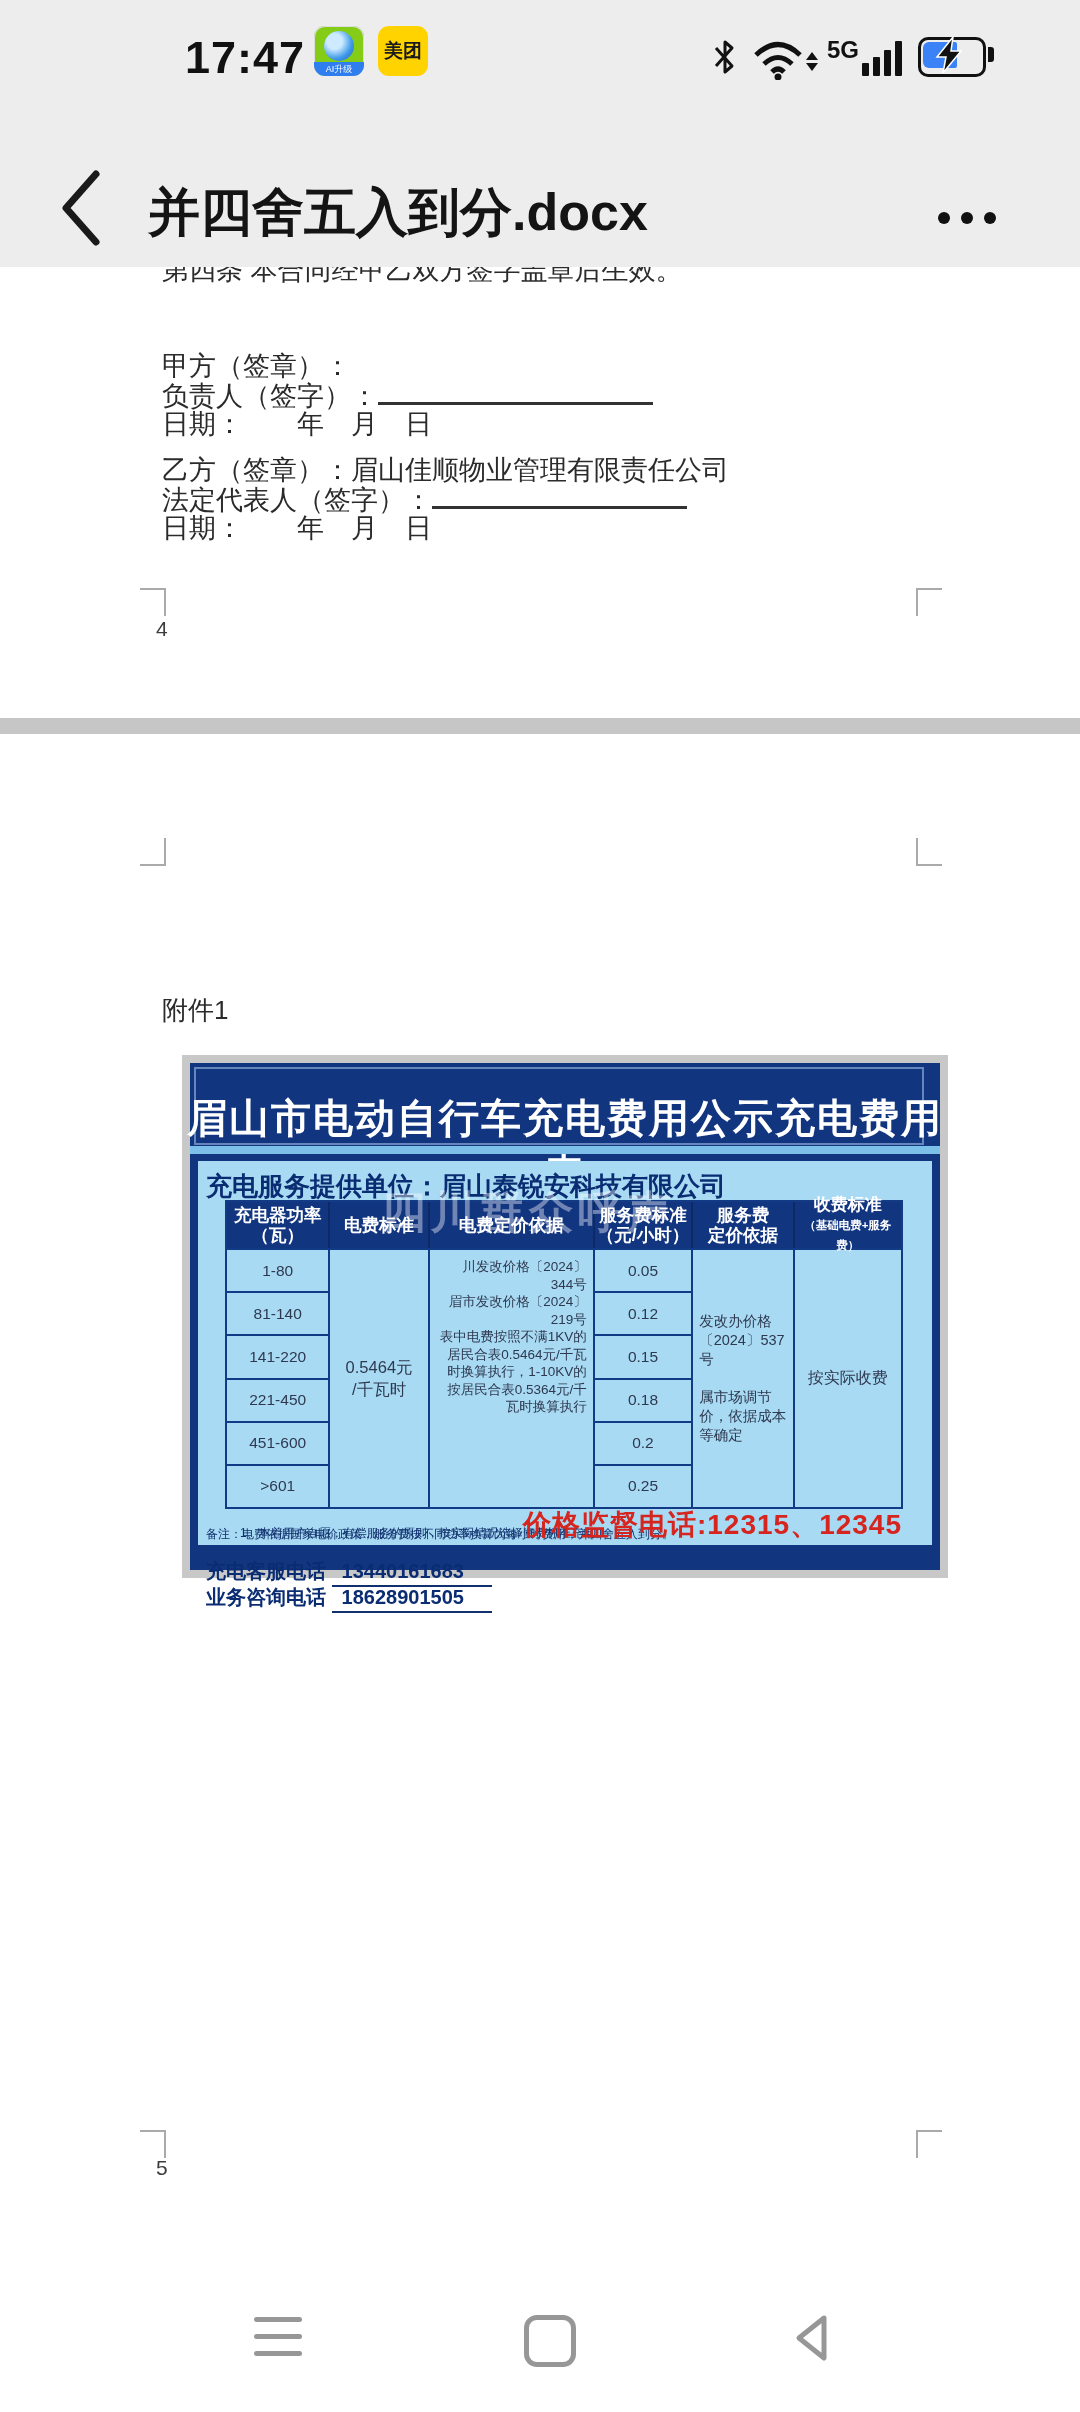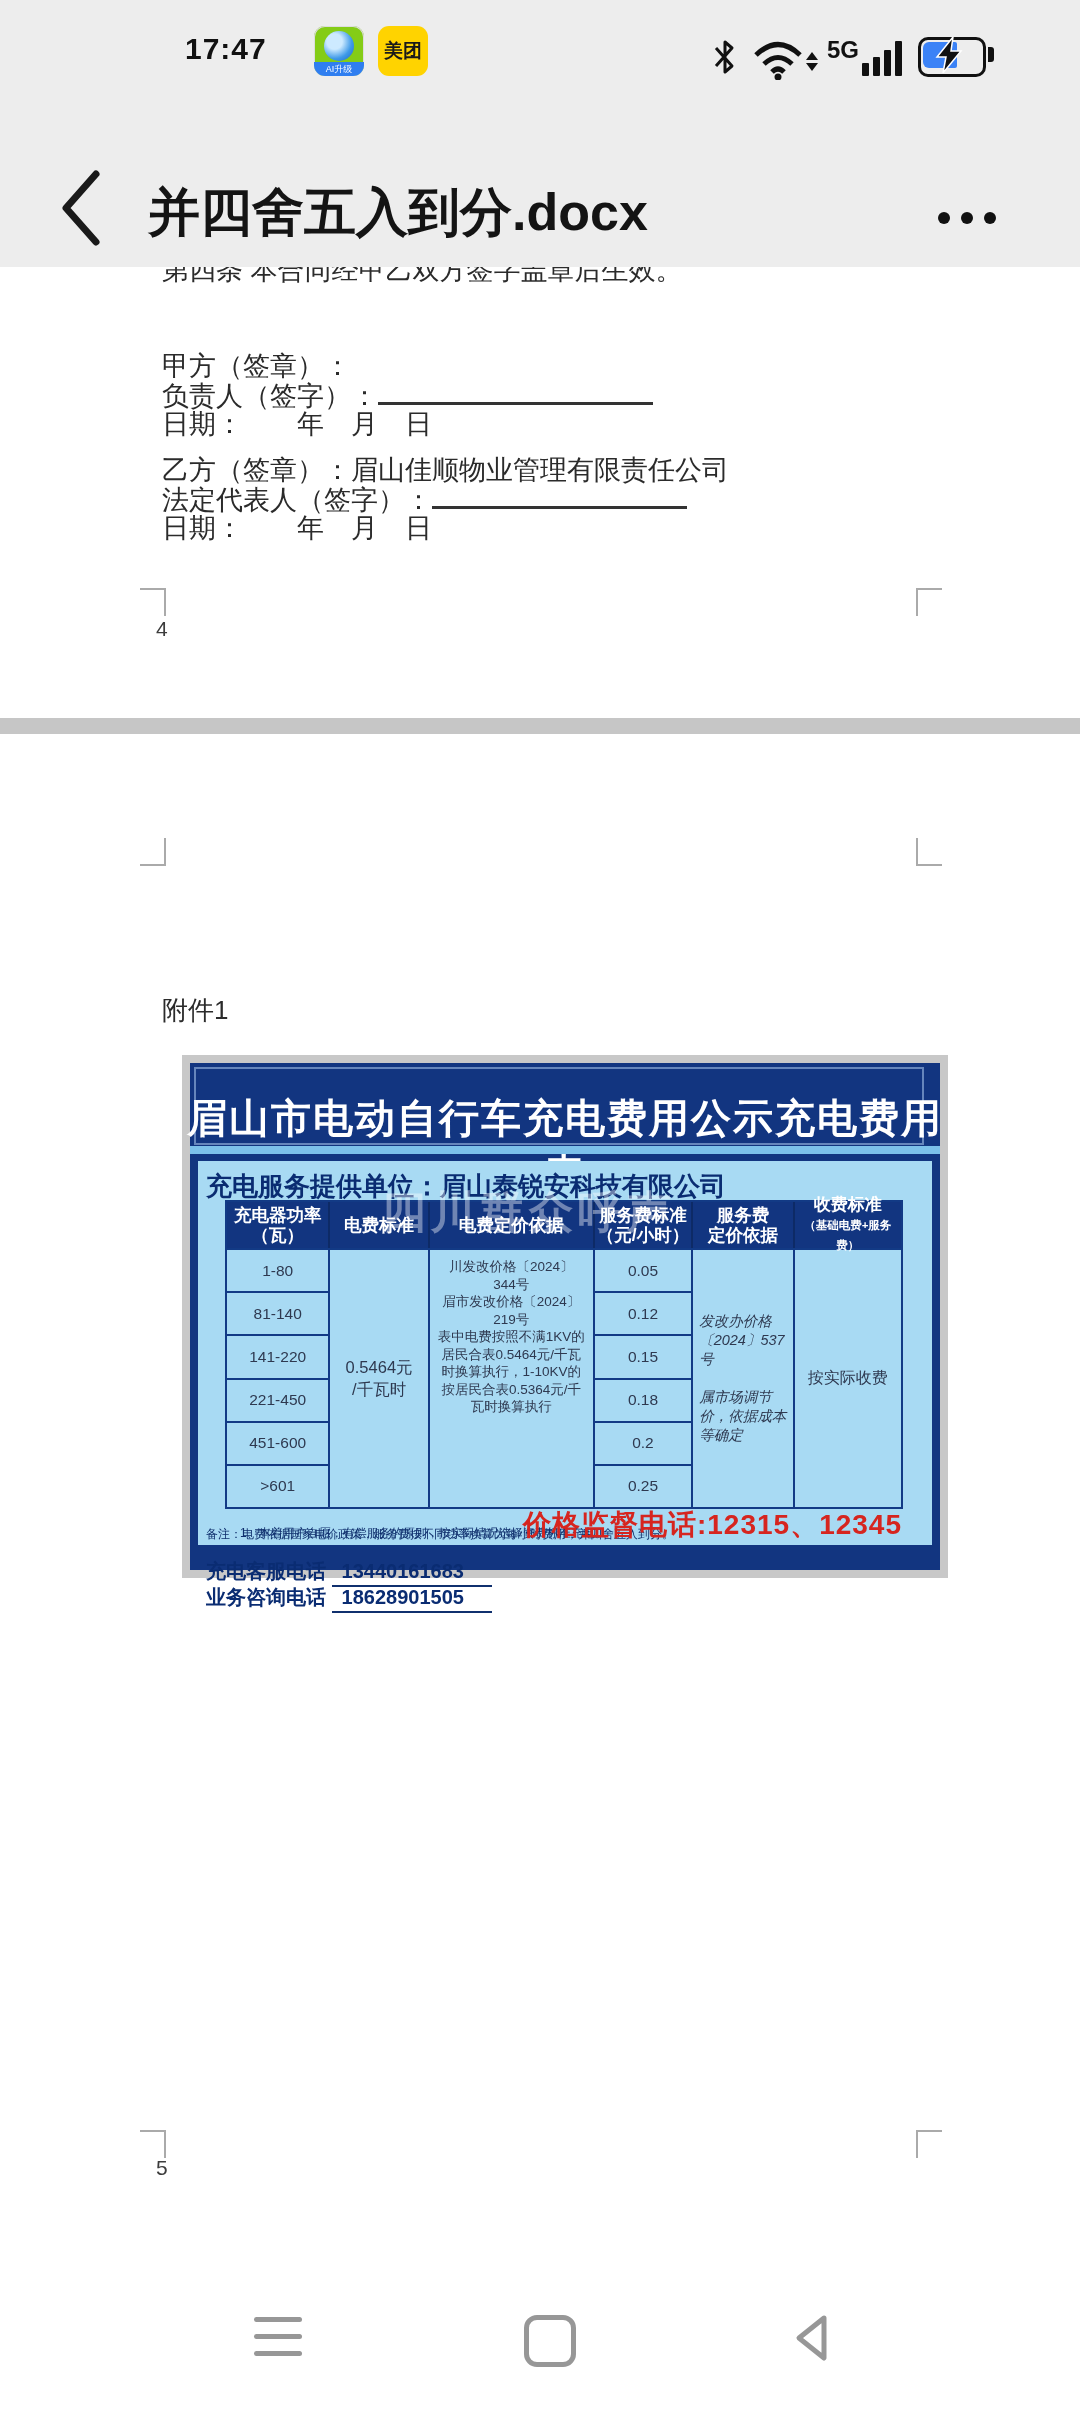--- a/index.html
+++ b/index.html
@@ -1,21 +1,21 @@
 <!DOCTYPE html>
 <html><head>
 <meta charset="utf-8">
 <style>
   html,body{margin:0;padding:0;background:#fff;}
   .screen{position:relative;width:1080px;height:2412px;background:#ffffff;overflow:hidden;
           font-family:"Liberation Sans","DejaVu Sans",sans-serif;}
 
   
   .topbar{position:absolute;left:0;top:0;width:1080px;height:267px;background:#ededed;z-index:10;}
-  .sb-time{position:absolute;left:185px;top:32px;font-size:30px;font-weight:700;color:#111;letter-spacing:1px;}
+  .sb-time{position:absolute;left:185px;top:32px;font-size:45px;font-weight:700;color:#111;letter-spacing:1px;}
   .app-ico{position:absolute;top:26px;width:50px;height:50px;border-radius:11px;overflow:hidden;}
   .ico-browser{left:314px;background:#84cc16;box-shadow:0 0 0 1px #ddd inset;}
   .swirl{position:absolute;left:10px;top:5px;width:30px;height:30px;border-radius:50%;
          background:radial-gradient(circle at 35% 35%, #cdeaff 0 28%, #3f9ae8 62%, #1b5fc4 100%);}
   .ico-badge{position:absolute;left:0;bottom:0;width:100%;height:14px;background:#2f7ef0;color:#fff;
              font-size:9px;line-height:14px;text-align:center;}
   .ico-meituan{left:378px;background:#ffd300;display:flex;align-items:center;justify-content:center;}
   .ico-meituan span{font-size:19px;font-weight:700;color:#1a1a1a;}
   .sb-right{position:absolute;top:0;left:0;}
   .bt{position:absolute;left:712px;top:36px;}
@@ -78,22 +78,22 @@
   .tbody{display:flex;height:257px;}
   .col{border-right:2px solid #123a85;}
   .col:last-child{border-right:none;}
   .c1,.c4{display:flex;flex-direction:column;}
   .cell{flex:1;display:flex;align-items:center;justify-content:center;font-size:15.5px;
         border-bottom:2px solid #123a85;}
   .cell:last-child{border-bottom:none;}
   .merged{display:flex;align-items:center;justify-content:center;text-align:center;padding:4px;}
   .pre{white-space:pre-line;}
   .c2{font-size:16.5px;}
-  .c3{font-size:13.5px;line-height:17.5px;text-align:center;align-items:flex-start;padding:8px 6px;word-break:break-all;}
-  .c5{font-size:14.5px;line-height:19px;text-align:left;padding:6px;font-style:italic;}
+  .c3{font-size:13.5px;line-height:17.5px;text-align:right;align-items:flex-start;padding:8px 6px;word-break:break-all;}
+  .c5{font-size:14.5px;line-height:19px;text-align:left;padding:6px;}
   .c6{font-size:16px;}
   .w1{width:15.34%;} .w2{width:14.75%;} .w3{width:24.48%;} .w4{width:14.6%;} .w5{width:15.05%;} .w6{width:15.78%;}
 
   .n-note{position:absolute;left:24px;font-size:12px;line-height:15px;color:#10306e;white-space:nowrap;}
   .note-indent{padding-left:34px;}
   .phone-row{position:absolute;left:24px;font-size:20px;font-weight:700;color:#0a2c72;white-space:nowrap;}
   .phone-num{display:inline-block;border-bottom:2px solid #10306e;padding:0 28px 2px 10px;font-weight:600;}
   .n-red{position:absolute;right:46px;top:451px;font-size:28px;font-weight:700;color:#d6251f;letter-spacing:1px;}
 
   

